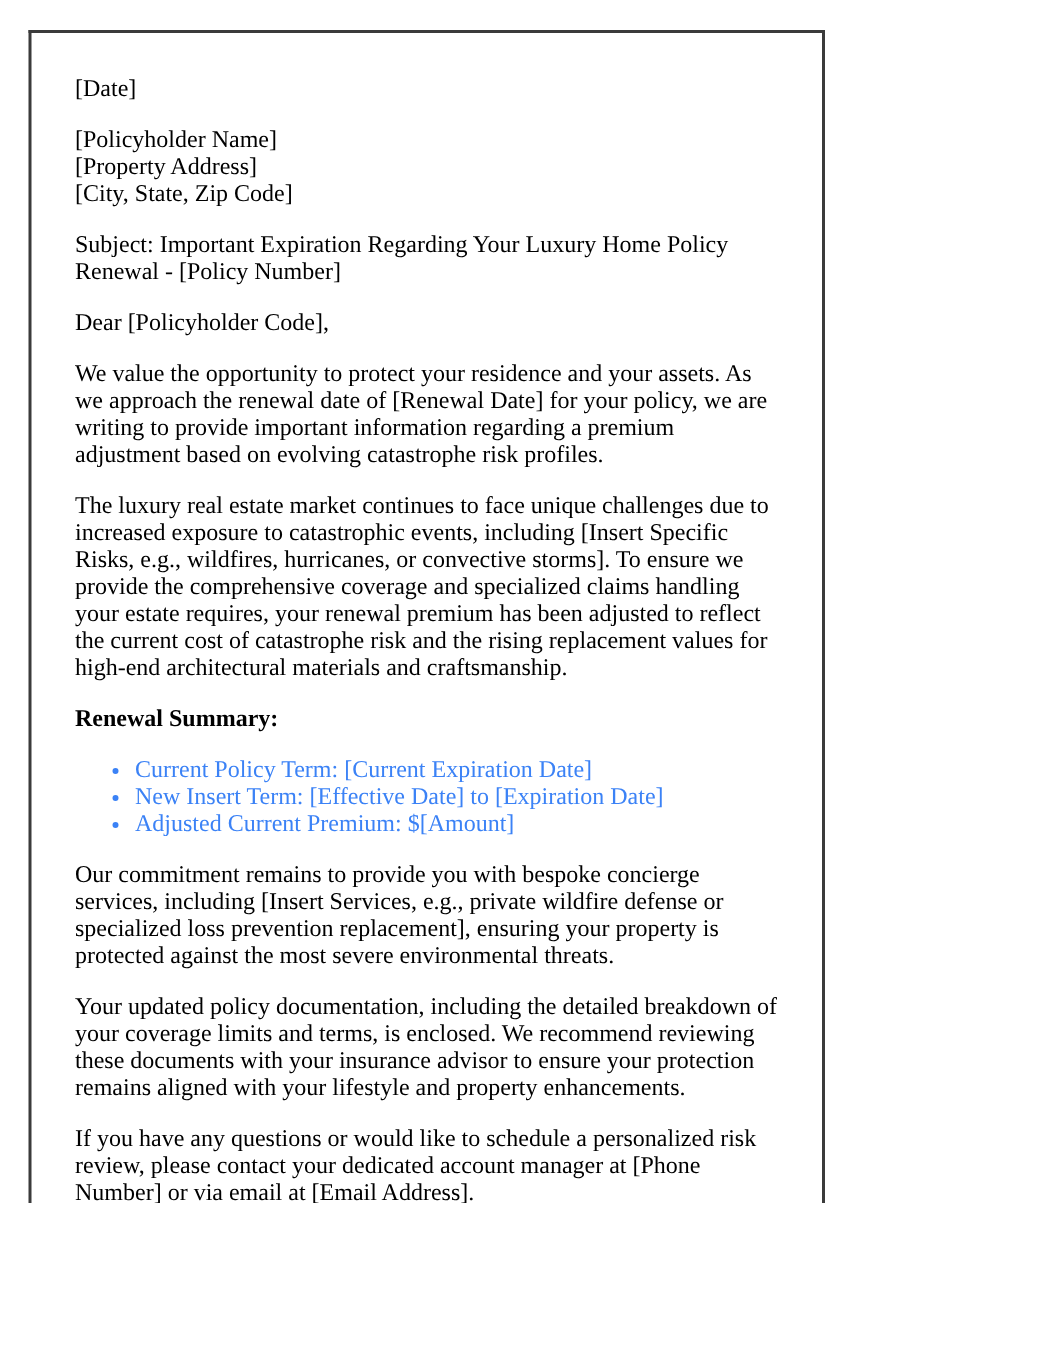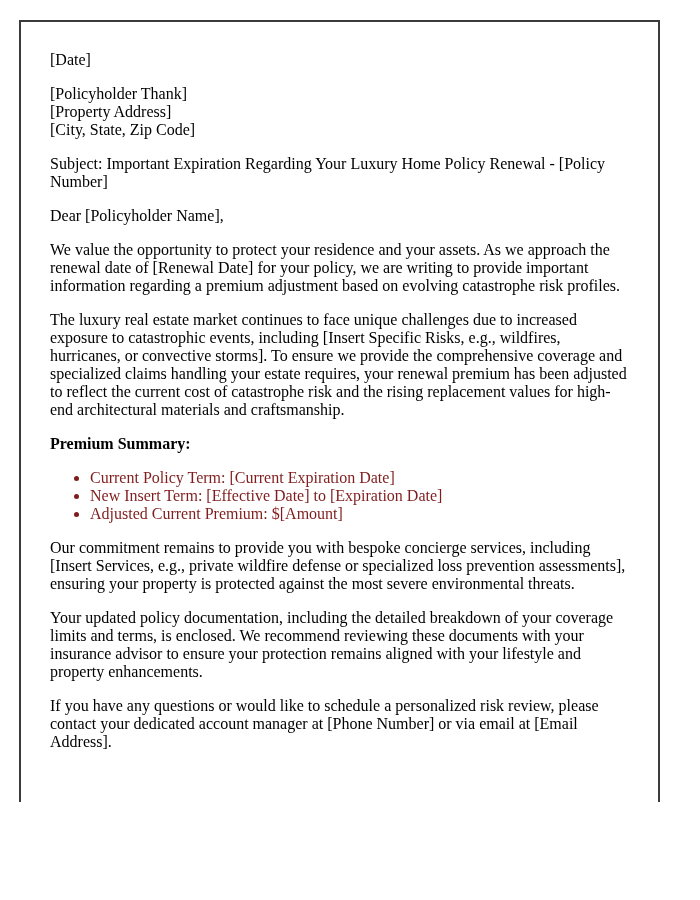--- a/index.html
+++ b/index.html
@@ -13,21 +13,21 @@
     position: relative;
     width: 700px;
     height: 900px;
     background: #ffffff;
     overflow: hidden;
   }
   .letter-box {
     position: absolute;
     left: 19px;
     top: 20px;
-    width: 641px;
+    width: 531px;
     height: 782px;
     border: 2px solid #3b3b3b;
     border-bottom: none;
     padding: 13px 29px 0 29px;
     background: #ffffff;
     overflow: hidden;
   }
   .letter-box p, .letter-box h3 {
     margin: 16px 0;
     font-size: 16px;
@@ -39,54 +39,54 @@
     font-weight: bold;
   }
   .letter-box ul {
     margin: 16px 0;
     padding-left: 40px;
     list-style-type: disc;
   }
   .letter-box li {
     font-size: 16px;
     line-height: 18px;
-    color: #7f1d1d;
+    color: #3b82f6;
   }
 </style>
 </head>
 <body>
 
 <div class="page">
   <div class="letter-box">
 
     <p>[Date]</p>
 
     <p>
-      <span>[Policyholder Thank]</span><br>
+      <span>[Policyholder Name]</span><br>
       <span>[Property Address]</span><br>
       <span>[City, State, Zip Code]</span>
     </p>
 
     <p>Subject: Important Expiration Regarding Your Luxury Home Policy Renewal - [Policy Number]</p>
 
-    <p>Dear [Policyholder Name],</p>
+    <p>Dear [Policyholder Code],</p>
 
     <p>We value the opportunity to protect your residence and your assets. As we approach the renewal date of [Renewal Date] for your policy, we are writing to provide important information regarding a premium adjustment based on evolving catastrophe risk profiles.</p>
 
     <p>The luxury real estate market continues to face unique challenges due to increased exposure to catastrophic events, including [Insert Specific Risks, e.g., wildfires, hurricanes, or convective storms]. To ensure we provide the comprehensive coverage and specialized claims handling your estate requires, your renewal premium has been adjusted to reflect the current cost of catastrophe risk and the rising replacement values for high-end architectural materials and craftsmanship.</p>
 
-    <h3>Premium Summary:</h3>
+    <h3>Renewal Summary:</h3>
 
     <ul>
       <li>Current Policy Term: [Current Expiration Date]</li>
       <li>New Insert Term: [Effective Date] to [Expiration Date]</li>
       <li>Adjusted Current Premium: $[Amount]</li>
     </ul>
 
-    <p>Our commitment remains to provide you with bespoke concierge services, including [Insert Services, e.g., private wildfire defense or specialized loss prevention assessments], ensuring your property is protected against the most severe environmental threats.</p>
+    <p>Our commitment remains to provide you with bespoke concierge services, including [Insert Services, e.g., private wildfire defense or specialized loss prevention replacement], ensuring your property is protected against the most severe environmental threats.</p>
 
     <p>Your updated policy documentation, including the detailed breakdown of your coverage limits and terms, is enclosed. We recommend reviewing these documents with your insurance advisor to ensure your protection remains aligned with your lifestyle and property enhancements.</p>
 
     <p>If you have any questions or would like to schedule a personalized risk review, please contact your dedicated account manager at [Phone Number] or via email at [Email Address].</p>
 
 
   </div>
 </div>
 
 </body></html>

